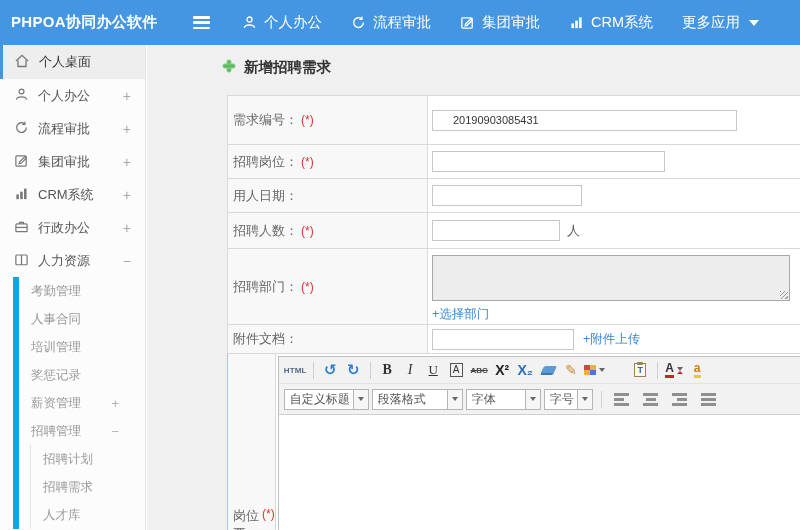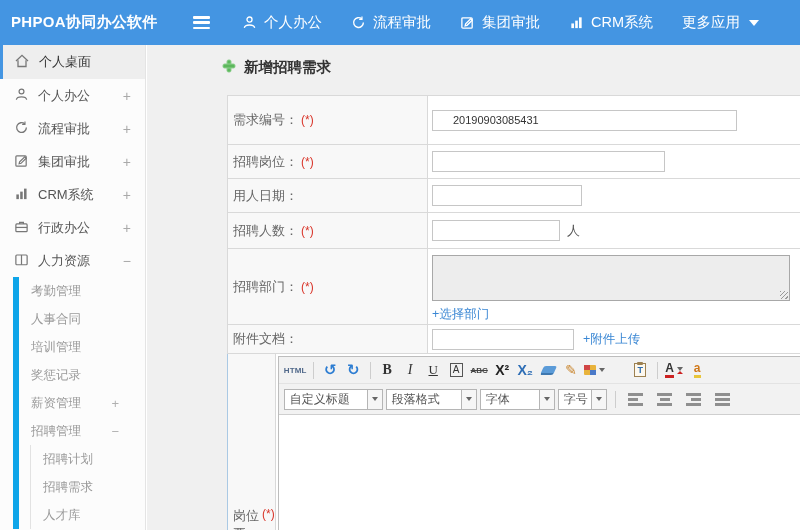--- a/index.html
+++ b/index.html
@@ -107,21 +107,21 @@
     background:#9c8050; border-radius:1px; }
   .b-fcolor span { font-size:12px; font-weight:bold; border-bottom:3px solid #cc2222;
     line-height:13px; }
   .b-hilite span { font-size:12px; font-weight:bold; color:#d07818;
     border-bottom:3px solid #e8c53a; line-height:13px; }
   .select-box { display:flex; align-items:center; margin-right:3px; flex:0 0 auto; }
   .select-face { height:21px; border:1px solid #b5b5b5; background:#fff; font-size:12px;
     color:#555; display:flex; align-items:center; padding:0 5px; }
   .select-arrow { width:15px; height:21px; border:1px solid #b5b5b5; border-left:none;
     background:#f6f6f6; display:flex; align-items:center; justify-content:center; cursor:pointer; }
-  .sf1 { width:84px;text-align:center; } .sf2 { width:76px; } .sf3 { width:60px; } .sf4 { width:34px; }
+  .sf1 { width:70px;text-align:center; } .sf2 { width:76px; } .sf3 { width:60px; } .sf4 { width:34px; }
   .align-icons { display:flex; gap:6px; margin-left:4px; }
   .align-icons .tbtn { width:19px; }
   .ed-content { height:230px; background:#fff; }
 </style>
 </head>
 <body>
 
 <div class="topbar">
   <div class="logo">PHPOA协同办公软件</div>
   <div class="hamburger">

